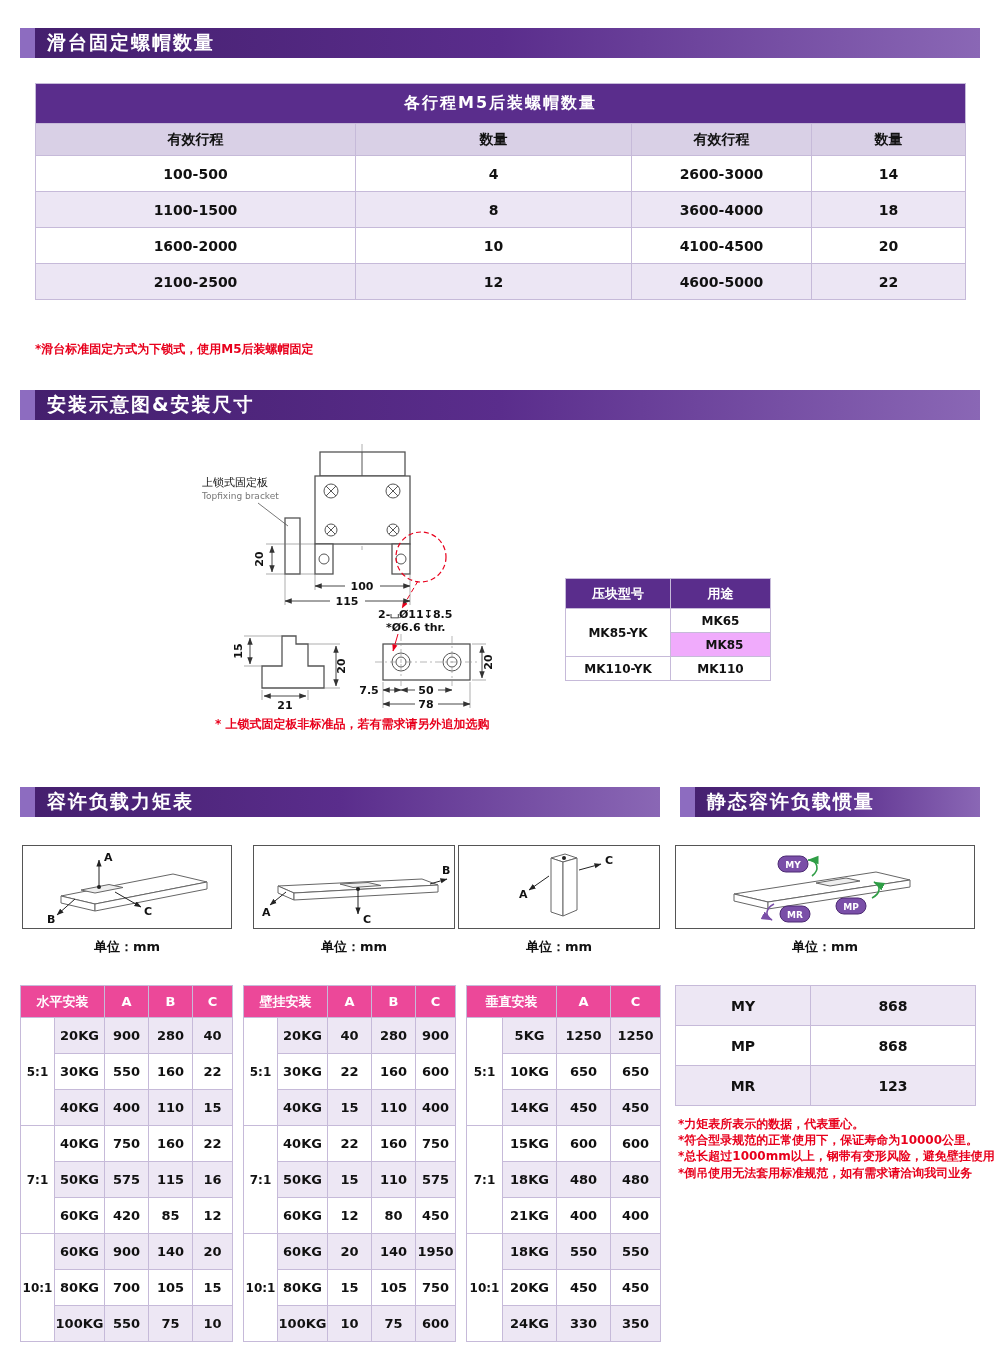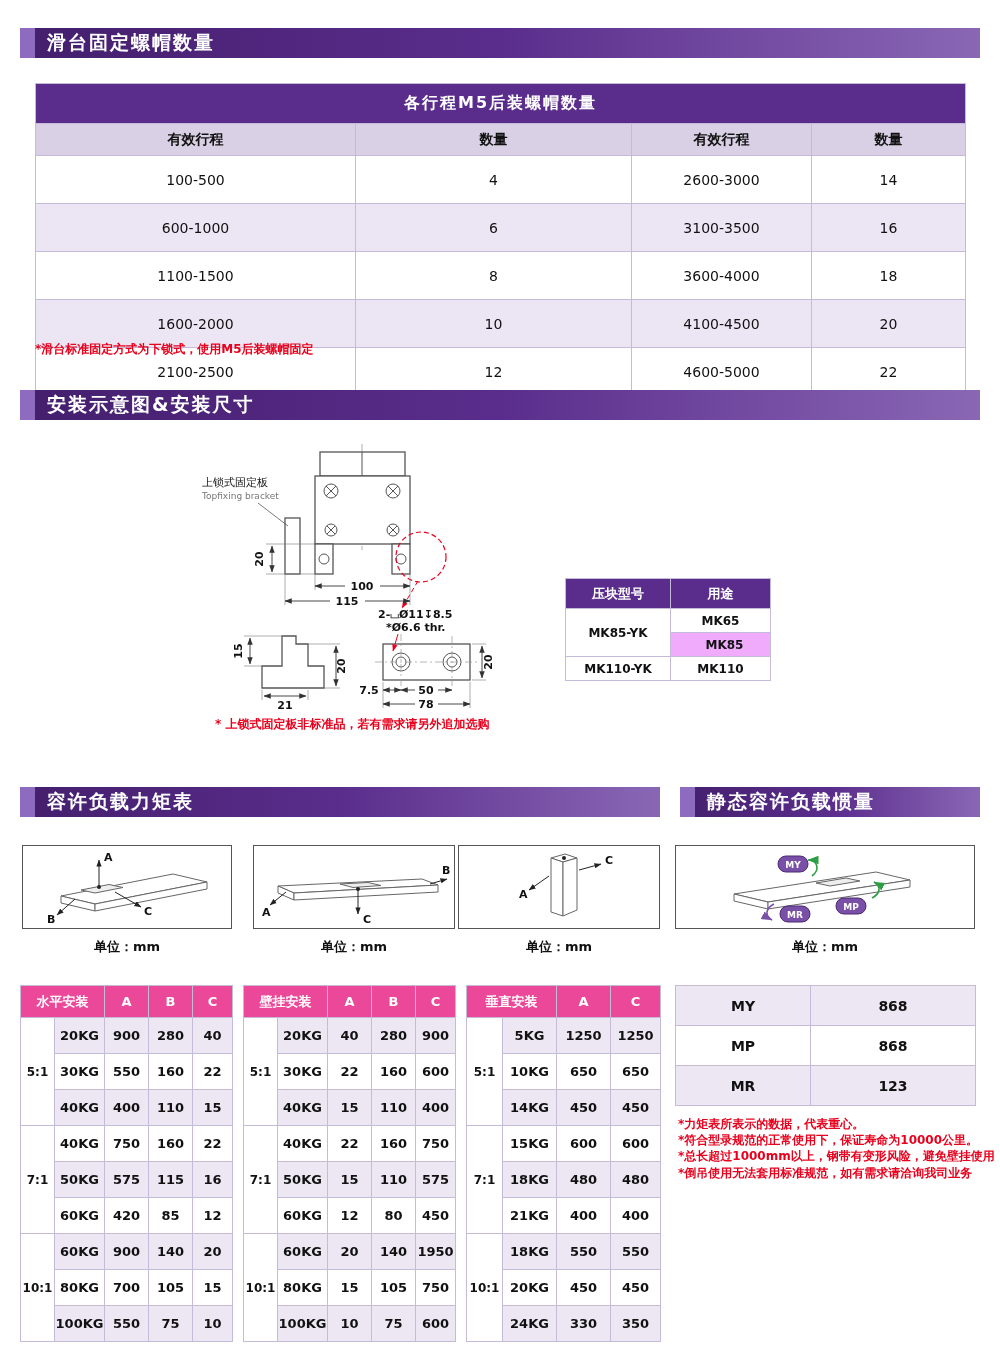--- a/index.html
+++ b/index.html
@@ -9,21 +9,21 @@
 .sec-bar{position:absolute;height:30px;display:flex;align-items:center;background:linear-gradient(90deg,#441f6d 0%,#5a2d8c 50%,#8a67b5 100%);}
 .sec-chip{flex:0 0 15px;width:15px;height:30px;background:#8d6cc0;margin-right:12px;}
 .sec-title{color:#fff;font-size:19px;font-weight:bold;letter-spacing:2px;white-space:nowrap;}
 table{border-collapse:collapse;table-layout:fixed;}
 th,td{overflow:hidden;}
 
 .nut{position:absolute;left:35px;top:83px;width:930px;}
 .nut th,.nut td{border:1px solid #c6bad9;text-align:center;vertical-align:middle;}
 .nut .title th{background:#5a2d8c;color:#fff;font-size:16px;height:40px;letter-spacing:2px;font-weight:bold;}
 .nut .sub th{background:#d9d0e6;color:#111;font-size:14px;height:32px;font-weight:bold;}
-.nut tbody td{height:48px;font-size:14px;font-weight:normal;background:#fff;}
+.nut tbody td{height:36px;font-size:14px;font-weight:bold;background:#fff;}
 .nut tbody tr:nth-child(even) td{background:#ece6f4;}
 .rednote{position:absolute;color:#e8001c;font-size:12px;font-weight:bold;white-space:nowrap;}
 
 .blocktbl{position:absolute;left:565px;top:578px;width:205px;}
 .blocktbl th,.blocktbl td{border:1px solid #c6bad9;text-align:center;}
 .blocktbl th{background:#5a2d8c;color:#fff;font-size:13px;height:30px;font-weight:bold;margin-left:46px;}
 .blocktbl td{height:24px;font-size:12px;font-weight:bold;background:#fff;}
 .blocktbl tr:nth-child(3) td{background:#f0abfc;padding-left:8px;}
 .blocktbl td.model{background:#fff !important;}
 
@@ -74,26 +74,20 @@
       </tr>
     </thead>
     <tbody>
         <tr>
           <td>100-500</td>
           <td>4</td>
           <td>2600-3000</td>
           <td>14</td>
         </tr>
         <tr>
-          <td>600-1000</td>
-          <td>6</td>
-          <td>3100-3500</td>
-          <td>16</td>
-        </tr>
-        <tr>
           <td>1100-1500</td>
           <td>8</td>
           <td>3600-4000</td>
           <td>18</td>
         </tr>
         <tr>
           <td>1600-2000</td>
           <td>10</td>
           <td>4100-4500</td>
           <td>20</td>

